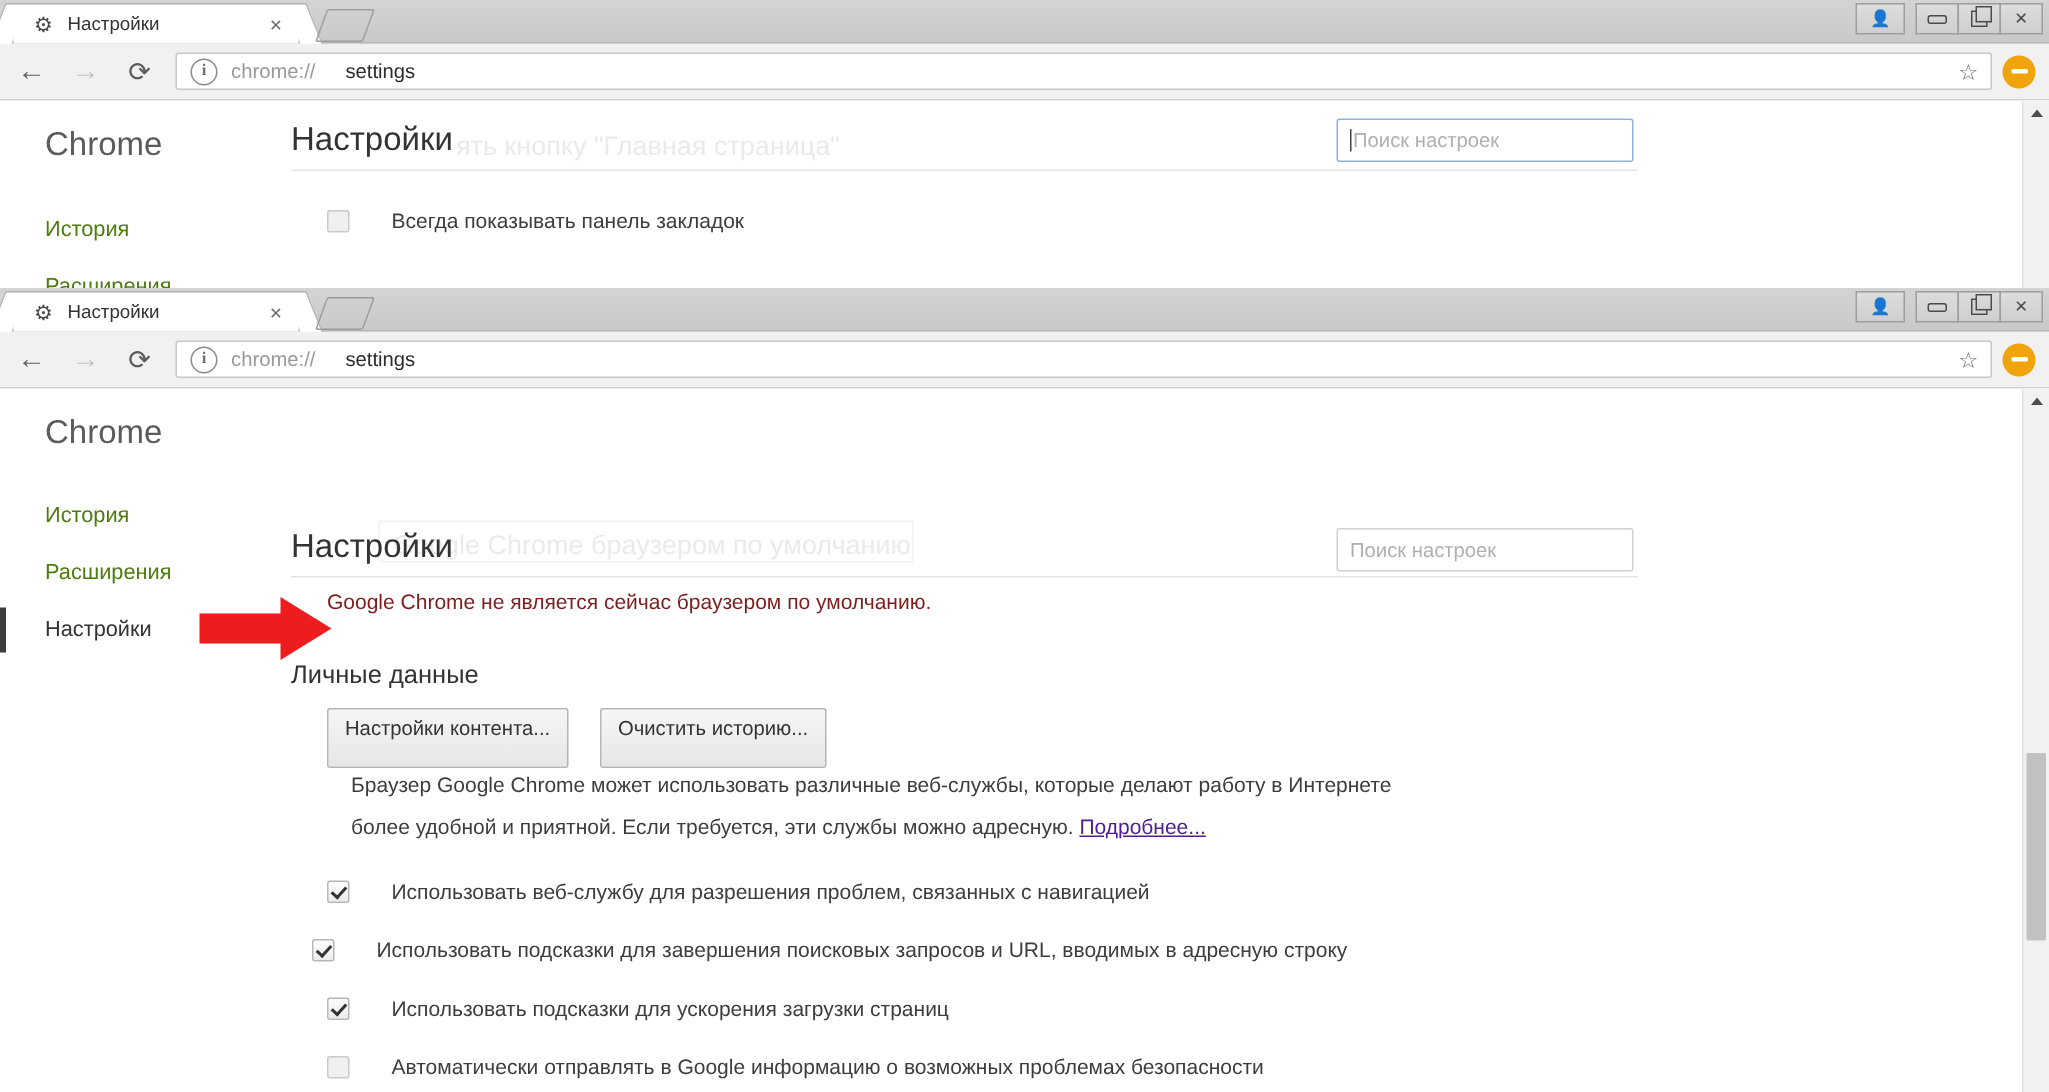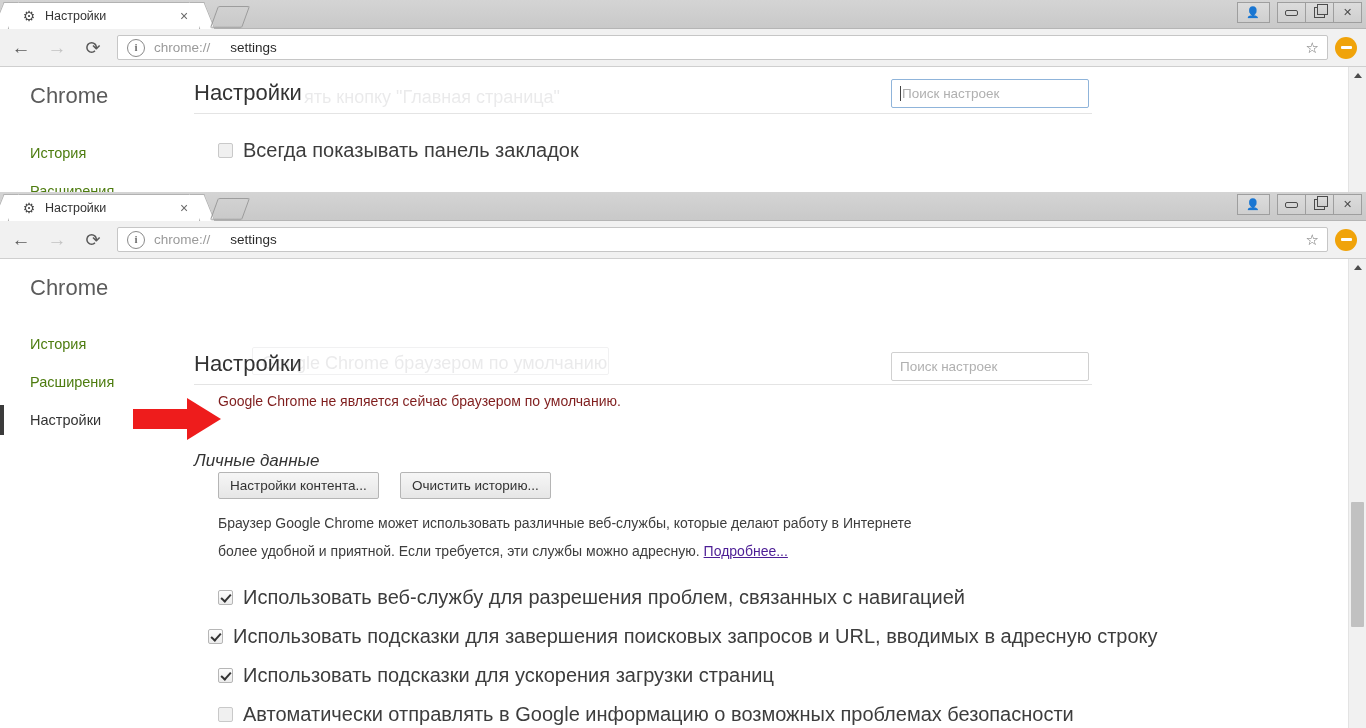--- a/index.html
+++ b/index.html
@@ -206,54 +206,54 @@
 
   .hr {
     position: absolute; height: 1px; background: #e4e4e4;
   }
 
   .body-text { font-size: 14px; color: #7f1d1d; position: absolute; white-space: nowrap; }
   .section-heading { font-size: 17px; color: #333; position: absolute; }
 
   .btn {
     position: absolute;
-    height: 27px;
+    height: 40px;
     background: linear-gradient(#f6f6f6,#e6e6e6);
     border: 1px solid #b5b5b5;
     border-radius: 2px;
     font-size: 13.5px;
     color: #333;
     padding: 0 11px;
     line-height: 25px;
     box-sizing: border-box;
     white-space: nowrap;
   }
 
-  .para { position: absolute; font-size: 14px; color: #3d3d3d; line-height: 28px; white-space: nowrap;}
+  .para { position: absolute; font-size: 14px; color: #3d3d3d; line-height: 28px; white-space: nowrap; margin-left: 16px;}
   .link { color: #4c1d95; text-decoration: underline; }
 
   .checkrow { position: absolute; display: flex; align-items: center; white-space: nowrap; }
   .cbox {
     width: 15px; height: 15px;
     border: 1px solid #b6b6b6;
     background: linear-gradient(#fdfdfd,#ececec);
     border-radius: 2px;
     box-sizing: border-box;
     position: relative;
     flex: 0 0 auto;
   }
   .cbox.checked::after {
     content: "";
     position: absolute; left: 4px; top: 1px;
     width: 4px; height: 8px;
     border: solid #333; border-width: 0 2px 2px 0;
     transform: rotate(42deg);
   }
   .cbox.unchecked { background: #f0f0f0; border-color: #c9c9c9; }
-  .check-label { margin-left: 10px; font-size: 20px; color: #3d3d3d; }
+  .check-label { margin-left: 28px; font-size: 14px; color: #3d3d3d; }
 
   
   .scrollbar {
     position: absolute; right: 0; width: 17px;
     background: #f1f1f1;
     border-left: 1px solid #e3e3e3;
   }
   .sb-arrow {
     position: absolute; left: 0; width: 17px; height: 17px;
     display: flex; align-items: center; justify-content: center;
@@ -412,21 +412,21 @@
         <div class="ghost-text" style="left:68px; top:94px;">Google Chrome браузером по умолчанию</div>
 
         <div class="page-title" style="position:absolute; left:0px; top:92px;">Настройки</div>
 
         <div class="search-box" style="left:697px; top:93px;"><span>Поиск настроек</span></div>
 
         <div class="hr" style="left:0px; top:125px; width:898px;"></div>
 
         <div class="body-text" style="left:24px; top:134px;">Google Chrome не является сейчас браузером по умолчанию.</div>
 
-        <div class="section-heading" style="left:0px; top:192px;font-style:italic;">Личные данные</div>
+        <div class="section-heading" style="left:0px; top:181px;">Личные данные</div>
 
         <div class="btn" style="left:24px; top:213px;">Настройки контента...</div>
         <div class="btn" style="left:206px; top:213px;">Очистить историю...</div>
 
         <div class="para" style="left:24px; top:250px;">Браузер Google Chrome может использовать различные веб-службы, которые делают работу в Интернете</div>
         <div class="para" style="left:24px; top:278px;"><span>более удобной и приятной. Если требуется, эти службы можно адресную. </span><span class="link">Подробнее...</span></div>
 
         <div class="checkrow" style="left:24px; top:327px;">
           <span class="cbox checked"></span>
           <span class="check-label">Использовать веб-службу для разрешения проблем, связанных с навигацией</span>

